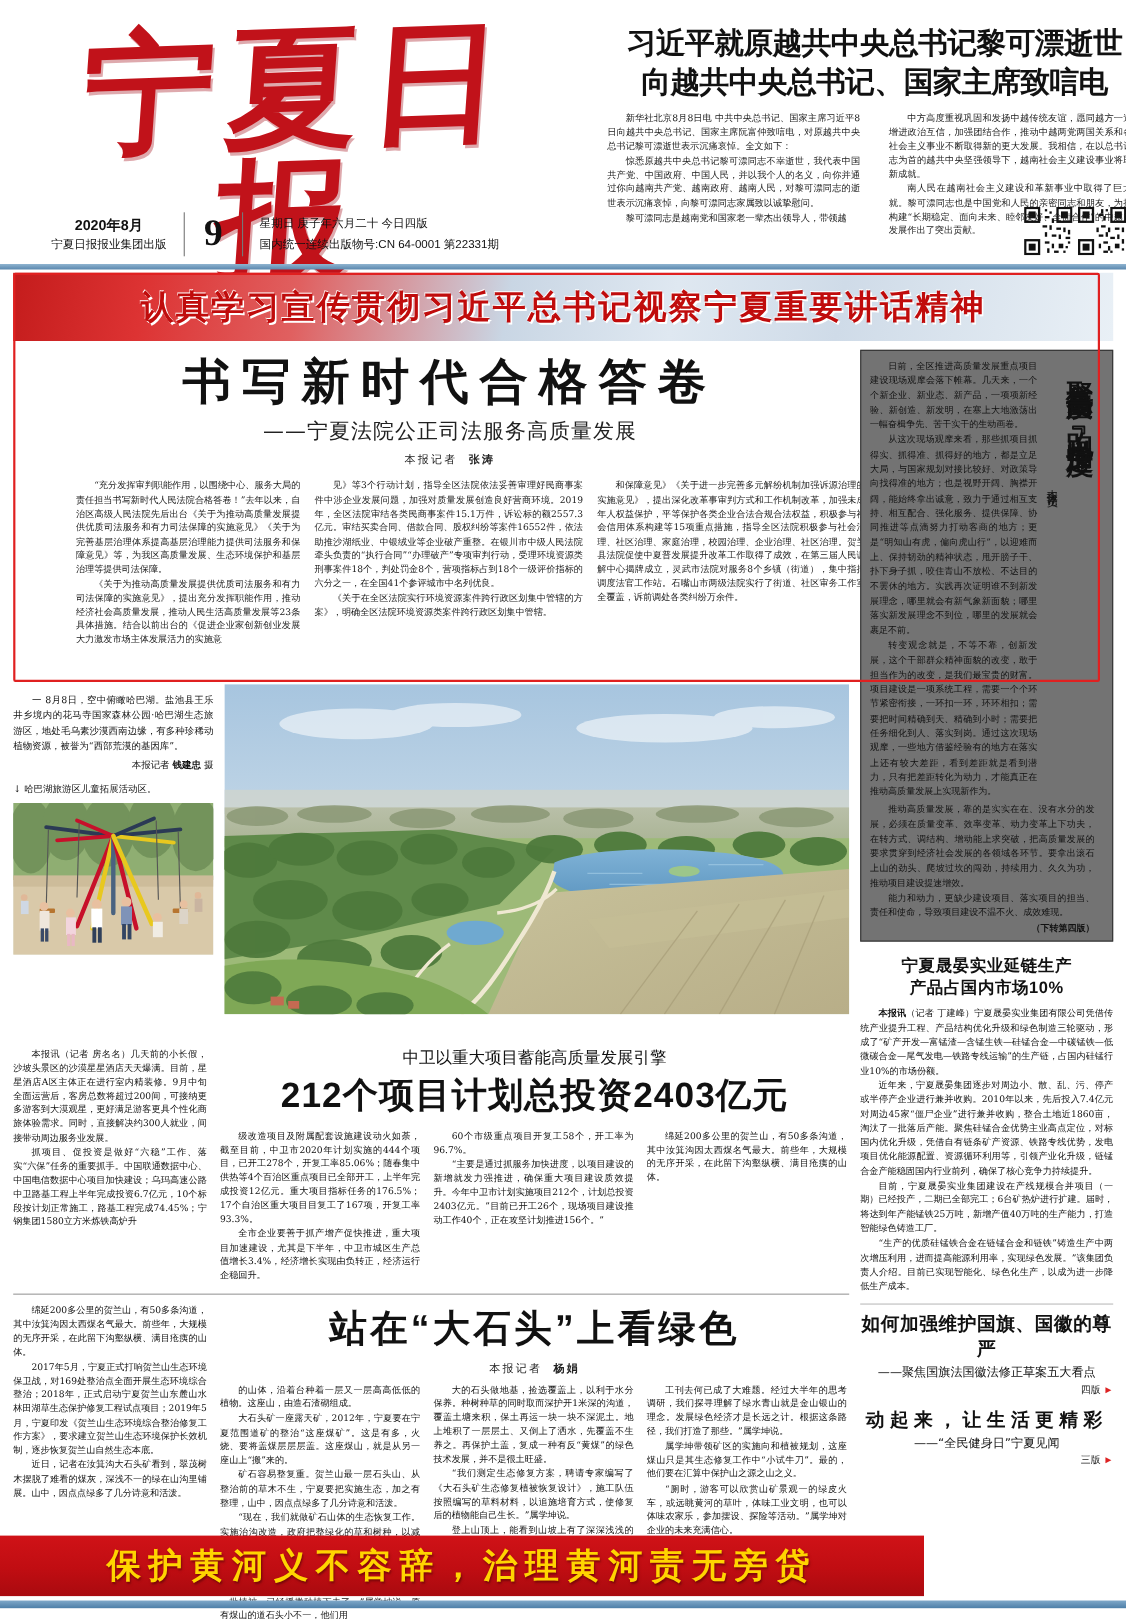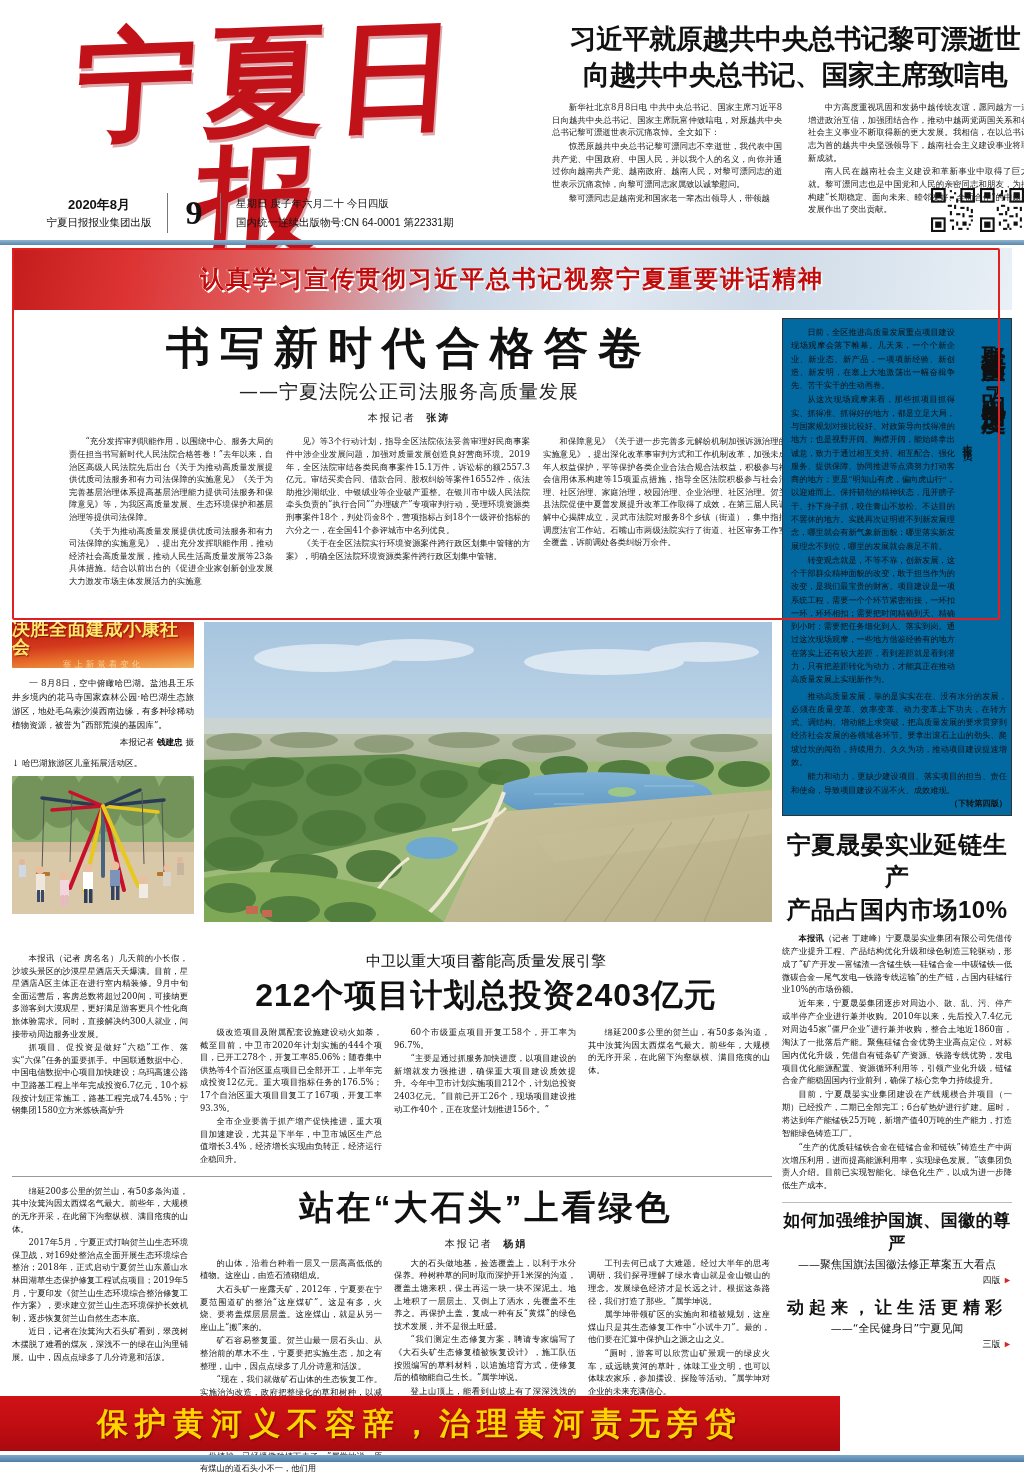--- a/index.html
+++ b/index.html
@@ -52,21 +52,21 @@
   .tn-col p { margin:0 0 1px 0; text-indent:2em; }
 
   
   .banner-wrap { position:relative; height:62px; margin:0 12px 0 12px; }
   .banner-bg {
     position:absolute; inset:0;
     background:linear-gradient(100deg,#c41c1c 0%,#d33 12%,#e06060 26%,#c9d6e4 45%,#dfe8f1 60%,#cfdbe8 75%,#e9f0f6 100%);
   }
   .banner-txt {
     position:absolute; inset:0; display:flex; align-items:center; justify-content:center;
-    font-size:24px; font-weight:bold; color:#c00c0c; letter-spacing:2px;
+    font-size:30px; font-weight:bold; color:#c00c0c; letter-spacing:2px;
     font-family:Liberation Serif, serif;
     text-shadow:1.5px 1.5px 0 #fff, -0.5px -0.5px 0 #fff;
   }
 
   
   .red-box {
     position:absolute; left:12px; top:248px; width:988px; height:372px;
     border:2.5px solid #e02020; border-radius:2px; pointer-events:none; z-index:40;
   }
 
@@ -81,40 +81,40 @@
             font-family:"DejaVu Serif",serif; }
   .byline b { font-weight:bold; }
 
   .cols3 { display:flex; gap:13px; padding:10px 0 0 0; }
   .col { font-size:8.3px; line-height:1.52; text-align:justify;
          font-family:"DejaVu Serif","Liberation Serif",serif; color:#1a1a1a; }
   .col p { margin:0 0 1px 0; text-indent:2em; }
 
   
   .sidebar { position:absolute; left:782px; top:318px; width:230px; }
-  .edi-box { border:1.2px solid #333; padding:7px 4px 6px 8px; background:#0369a1; }
+  .edi-box { border:1.2px solid #333; padding:7px 16px 6px 8px; background:#737373; }
   .edi-inner { display:flex; flex-direction:row-reverse; gap:5px; }
   .edi-title {
     writing-mode:vertical-rl; text-orientation:upright;
     font-size:25px; font-weight:bold; letter-spacing:3px; line-height:1.12;
     font-family:"DejaVu Serif","Liberation Serif",serif;
     height:300px;
   }
   .edi-sub {
     writing-mode:vertical-rl; text-orientation:upright;
     font-size:10px; letter-spacing:2px; align-self:flex-start; margin-top:110px;
     font-family:"DejaVu Serif",serif;
   }
   .edi-text { flex:1; font-size:8.2px; line-height:1.62; text-align:justify;
               font-family:"DejaVu Serif","Liberation Serif",serif; }
   .edi-text p { margin:0 0 1px 0; text-indent:2em; }
   .edi-jump { text-align:right; font-size:8.2px; font-weight:bold; }
 
   .sb-head { text-align:center; margin-top:13px; }
-  .sb-h1 { font-size:24px; font-weight:bold; line-height:1.35; letter-spacing:0.5px;
+  .sb-h1 { font-size:15px; font-weight:bold; line-height:1.35; letter-spacing:0.5px;
            font-family:"Liberation Sans",sans-serif; }
   .sb-body { font-size:8.3px; line-height:1.55; text-align:justify; margin-top:6px;
              font-family:"DejaVu Serif","Liberation Serif",serif; }
   .sb-body p { margin:0 0 1px 0; text-indent:2em; }
   .sb-body b { font-weight:bold; }
 
   .idx { margin-top:10px; }
   .idx-item { margin-bottom:9px; }
   .idx-t { font-size:17px; font-weight:bold; text-align:center; letter-spacing:0.5px;
            font-family:"Liberation Sans",sans-serif; }
@@ -379,24 +379,20 @@
         </div>
       </div>
 
     </div>
   </div>
 
   <div class="photo-zone">
     <div class="pz-row">
       <div class="pz-left">
 
-        <div class="kicker">
-          <div class="kicker-t">决胜全面建成小康社会</div>
-          <div class="kicker-s">塞上新景看变化</div>
-        </div>
 
         <div class="cap">
           <p>一 8月8日，空中俯瞰哈巴湖。盐池县王乐井乡境内的花马寺国家森林公园·哈巴湖生态旅游区，地处毛乌素沙漠西南边缘，有多种珍稀动植物资源，被誉为“西部荒漠的基因库”。</p>
           <p class="sig">
             <span>本报记者</span>
             <b>钱建忠</b>
             <span>摄</span>
           </p>
         </div>
 

